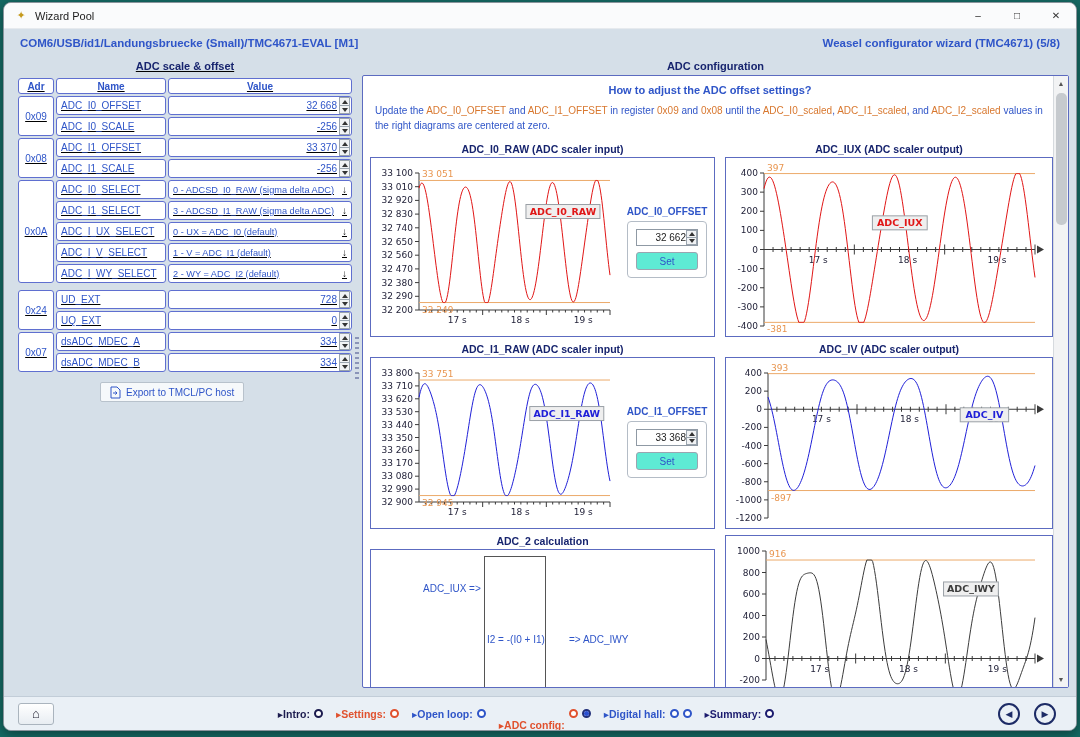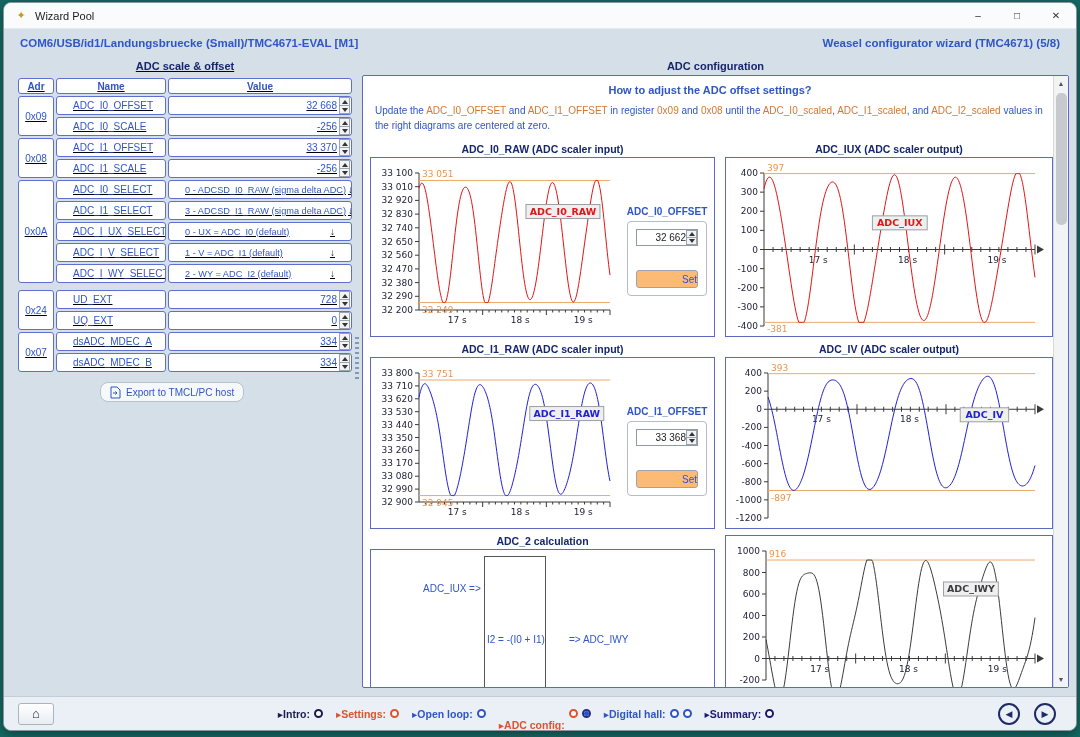--- a/index.html
+++ b/index.html
@@ -18,60 +18,60 @@
   .topbar{height:28px;display:flex;align-items:center;justify-content:space-between;padding:0 16px;flex:none;}
   .device-path,.wizard-title{font-size:11.5px;font-weight:bold;color:#2f55c8;}
   
   .main{flex:1;display:flex;padding:0 10px 8px 10px;gap:6px;min-height:0;}
   .left-panel{width:342px;flex:none;position:relative;text-decoration:underline;}
   .panel-title{text-align:center;font-size:11px;font-weight:bold;color:#17246e;height:18px;line-height:18px;}
   #adc-head,#adc-table{display:grid;grid-template-columns:36px 110px 184px;gap:2px;margin-left:4px;}
   #adc-head{margin-top:3px;margin-bottom:2px;}
   #adc-table{grid-template-rows:repeat(9,19px) 3px repeat(4,19px);}
   .cell{background:#fff;border:1px solid #5f6fd0;border-radius:3px;display:flex;align-items:center;
-    font-size:10px;color:#2f55c8;padding:0 16px;overflow:hidden;}
+    font-size:10px;color:#2f55c8;padding:0 4px;overflow:hidden;}
   .hcell{font-weight:bold;justify-content:center;height:16px;}
   .adr{justify-content:center;}
   .val{justify-content:flex-end;padding-right:1px;}
   .val .num{margin-right:2px;}
   .sel{justify-content:space-between;}
   .sel .txt{font-size:9.2px;white-space:nowrap;}
   .sel .arr{font-size:10px;font-weight:bold;color:#111;margin-left:2px;}
   .spacer-row{grid-column:1/-1;}
   .spin{width:11px;align-self:stretch;display:flex;flex-direction:column;flex:none;}
   .spin-b{flex:1;display:flex;align-items:center;justify-content:center;background:#f1f3f5;border:1px solid #9aa4ae;}
   .spin-b + .spin-b{border-top:none;}
   .spin-b::before{content:"";border-left:3px solid transparent;border-right:3px solid transparent;}
   .spin-up::before{border-bottom:4px solid #333;}
   .spin-down::before{border-top:4px solid #333;}
   .export-row{margin:10px 0 0 86px;}
   .export-btn{display:inline-flex;align-items:center;gap:5px;height:20px;padding:0 9px;border:1px solid #b8c2cc;
-    border-radius:8px;background:#f6f9fb;color:#2f55c8;font-size:10px;}
+    border-radius:2px;background:#f6f9fb;color:#2f55c8;font-size:10px;}
   .splitter{position:absolute;right:-3px;top:280px;width:4px;height:44px;
     background:repeating-linear-gradient(to bottom,#8a94b8 0 2px,transparent 2px 5px);}
   
   .right-col{flex:1;display:flex;flex-direction:column;min-height:0;}
   .config-panel{flex:1;border:1px solid #5c6bc0;background:#fff;border-radius:2px;display:flex;min-height:0;}
   .config-inner{flex:1;overflow:hidden;padding:6px 0 0 4px;}
   .config-heading{text-align:center;font-weight:bold;font-size:11px;color:#2f55c8;margin:2px 0 7px;}
   .config-desc{font-size:10px;line-height:1.5;margin:0 10px 10px 8px;}
   .charts{display:grid;grid-template-columns:345px 328px;column-gap:10px;row-gap:6px;padding-left:3px;}
   .chart-title{text-align:center;font-size:10.5px;font-weight:bold;color:#17246e;margin-bottom:2px;}
   .chart-frame{border:1px solid #5c6bc0;background:#fff;display:flex;padding:2px;position:relative;overflow:hidden;}
   .chart-svg{flex:none;}
   .chart-svg text{font-family:"DejaVu Sans","Liberation Sans",sans-serif;}
   .chart-svg text.tick{font-size:9px;fill:#23233a;}
   .chart-svg text.ref{font-size:9px;fill:#e8954f;}
   .chart-svg text.slabel{font-size:9.5px;font-weight:bold;}
   .offset-ctl{width:88px;display:flex;flex-direction:column;align-items:center;margin-top:46px;flex:none;}
   .offset-label{font-size:10px;font-weight:bold;color:#2f55c8;margin-bottom:4px;white-space:nowrap;}
-  .offset-box{border:1px solid #b4bcc6;border-radius:4px;padding:7px 8px;display:flex;flex-direction:column;gap:24px;background:#fff;}
+  .offset-box{border:1px solid #b4bcc6;border-radius:4px;padding:7px 8px;display:flex;flex-direction:column;gap:6px;background:#fff;}
   .offset-input{width:62px;height:17px;border:1px solid #8f99a4;display:flex;align-items:center;justify-content:flex-end;
     font-size:10px;color:#222;background:#fff;}
-  .set-btn{width:62px;height:18px;border:1px solid #9aa4b0;border-radius:3px;background:#fdba74;color:#2f55c8;font-size:10px;text-align:right;}
+  .set-btn{width:62px;height:18px;border:1px solid #9aa4b0;border-radius:3px;background:#5eead4;color:#2f55c8;font-size:10px;}
   .calc-frame{display:block;}
   .calc-rect{position:absolute;left:113px;top:6px;width:62px;height:200px;border:1px solid #555;}
   .calc-left{position:absolute;left:52px;top:33px;font-size:10px;color:#2f55c8;white-space:nowrap;}
   .calc-formula{position:absolute;left:116px;top:84px;font-size:10px;color:#2f55c8;white-space:nowrap;}
   .calc-right{position:absolute;left:198px;top:84px;font-size:10px;color:#2f55c8;white-space:nowrap;}
   
   .vscroll{width:15px;flex:none;background:#f2f3f4;border-left:1px solid #d6dade;display:flex;flex-direction:column;align-items:center;}
   .vs-btn{height:15px;width:15px;font-size:7px;color:#555;display:flex;align-items:center;justify-content:center;}
   .vs-thumb{width:11px;height:132px;background:#c6cace;border-radius:5px;margin-top:2px;}
   .vs-down{margin-top:auto;}

